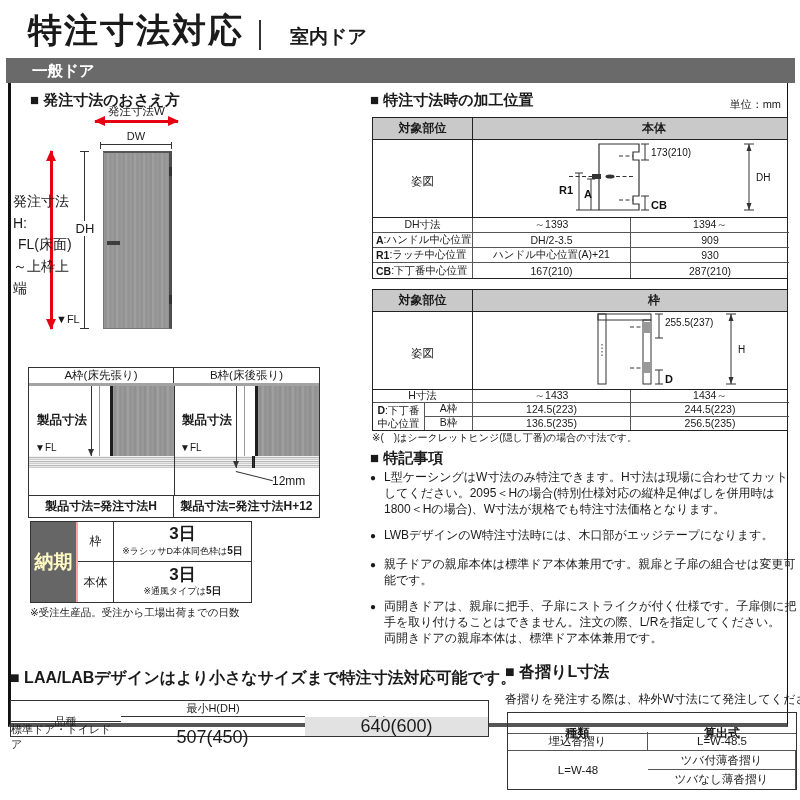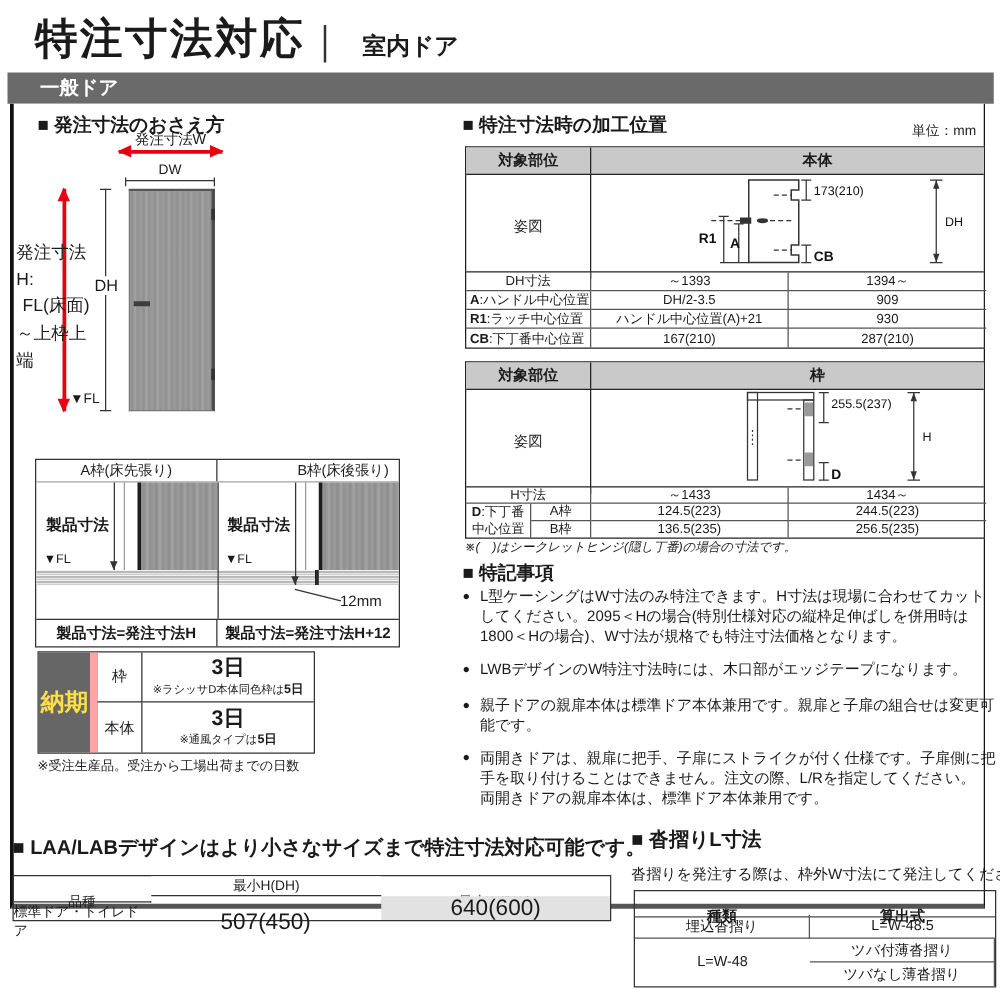--- a/index.html
+++ b/index.html
@@ -35,21 +35,21 @@
   .dhline::before { top:0; } .dhline::after { bottom:0; }
   .dim-lab { position:absolute; font-size:11px; background:#fff; text-align:center; }
   .door-img { background:repeating-linear-gradient(90deg,#9b9b9b 0px,#8e8e8e 2px,#a4a4a4 4px,#929292 6px,#9b9b9b 9px);
               border:1px solid #777; border-right:3px solid #4e4e4e; border-top:2px solid #555; }
   .door-handle { position:absolute; left:3px; top:50%; width:13px; height:4px; background:#3d3d3d; }
   .door-hinge { position:absolute; right:-3px; width:3px; height:9px; background:#333; }
   .hlab { font-size:14px; line-height:1.55; }
 
   
   .ab { left:17px; top:284px; width:292px; border:1px solid #333; background:#fff; }
-  .ab-hdr { display:grid; grid-template-columns:145px 145px; height:18px; border-bottom:1px solid #a3a3a3;gap:28px; }
+  .ab-hdr { display:grid; grid-template-columns:145px 145px; height:18px; border-bottom:3px solid #a3a3a3; }
   .ab-hdr > div { display:flex; align-items:center; justify-content:center; font-size:11.5px; }
   .ab-hdr > div:first-child { border-right:1px solid #333; }
   .ab-body { position:relative; height:109px; }
   .ab-div { position:absolute; left:145px; top:0; bottom:0; width:1px; background:#333; z-index:5; }
   .ab-cell { position:absolute; top:0; width:145px; height:70px; }
   .wood { position:absolute; right:0; top:0; width:64px; height:70px; border-left:3px solid #1d1d1d;
           background:repeating-linear-gradient(90deg,#9b9b9b 0px,#8c8c8c 2px,#a4a4a4 5px,#909090 7px,#9b9b9b 10px); }
   .gapstrip { position:absolute; right:67px; top:0; width:8px; height:70px; border-left:1px solid #999; }
   .pd-arrow { position:absolute; left:62px; top:0; width:1px; background:#333; }
   .pd-arrow::after { content:''; position:absolute; bottom:0; left:-3px; border-left:3.5px solid transparent; border-right:3.5px solid transparent; border-top:7px solid #333; }
@@ -60,21 +60,21 @@
   .bext { position:absolute; right:64px; top:70px; width:3px; height:12px; background:#1d1d1d; z-index:3; }
   .updn { position:absolute; left:224px; top:70px; width:1px; height:12px; background:#333; z-index:4; }
   .leader { position:absolute; left:207px; top:85px; width:38px; height:1px; background:#333; transform:rotate(14deg); transform-origin:left top; }
   .mm-lab { position:absolute; left:243px; top:88px; font-size:12px; }
   .ab-form { display:grid; grid-template-columns:145px 145px; height:22px; border-top:1px solid #333; }
   .ab-form > div { display:flex; align-items:center; justify-content:center; font-size:12px; font-weight:600; }
   .ab-form > div:first-child { border-right:1px solid #333; }
 
   
   .nk { left:19px; top:438px; border:1px solid #333; display:grid; grid-template-columns:47px 36px 137px; grid-template-rows:40px 40px; }
-  .nk-name { grid-row:1/3; background:#666; color:#fde047; font-size:19px; font-weight:bold; display:flex; align-items:center; justify-content:center; border-right:6px solid #fca5a5; }
+  .nk-name { grid-row:1/3; background:#666; color:#fef9c3; font-size:19px; font-weight:bold; display:flex; align-items:center; justify-content:center; border-right:2px solid #fca5a5; }
   .nk-part { display:flex; align-items:center; justify-content:center; font-size:12px; border-right:1px solid #333; }
   .nk-data { display:flex; flex-direction:column; align-items:center; justify-content:center; }
   .nk-part.bb, .nk-data.bb { border-bottom:1px solid #333; }
   .nk-days { font-size:17px; font-weight:bold; line-height:1.1; }
   .nk-note { font-size:9px; }
   .nk-note b { font-size:10px; }
   .footnote { font-size:10.5px; }
 
   
   .rt { position:absolute; width:416px; border:1px solid #222; background:#fff; }
@@ -87,21 +87,21 @@
   .t-rows1 > div { display:flex; align-items:center; justify-content:center; font-size:10.5px; border-bottom:1px solid #555; }
   .t-rows1 > div:nth-child(3n+1), .t-rows1 > div:nth-child(3n+2) { border-right:1px solid #555; }
   .t-rows1 > div:nth-child(n+10) { border-bottom:none; }
   .t-rows1 .lab { justify-content:flex-start; padding-left:3px; }
   .pfx { font-weight:bold; }
   .t-rows2 { display:grid; grid-template-columns:52px 48px 158px 158px; grid-template-rows:13px 13.5px 13.5px; }
   .t-rows2 > div { display:flex; align-items:center; justify-content:center; font-size:10.5px; }
   .br { border-right:1px solid #555; } .bb { border-bottom:1px solid #555; }
   .hspan { grid-column:1/3; }
   .dlab { grid-row:2/4; flex-direction:column; font-size:10.5px; line-height:1.2; }
-  .t-note { font-size:10px;font-style:italic; }
+  .t-note { font-size:10px; }
 
   svg text { font-family:"Liberation Sans","DejaVu Sans",sans-serif; fill:#111; font-size:10px; }
   svg text.bold { font-weight:bold; font-size:11px; }
 
   
   .bullets { width:428px; font-size:12px; line-height:16px; }
   .bullet { display:flex; }
   .bullet .dot { width:14px; flex:0 0 14px; font-size:10px; padding-top:1px; }
   .mb10 { margin-bottom:10px; } .mb12 { margin-bottom:12px; }
   .cont { padding-left:14px; }

